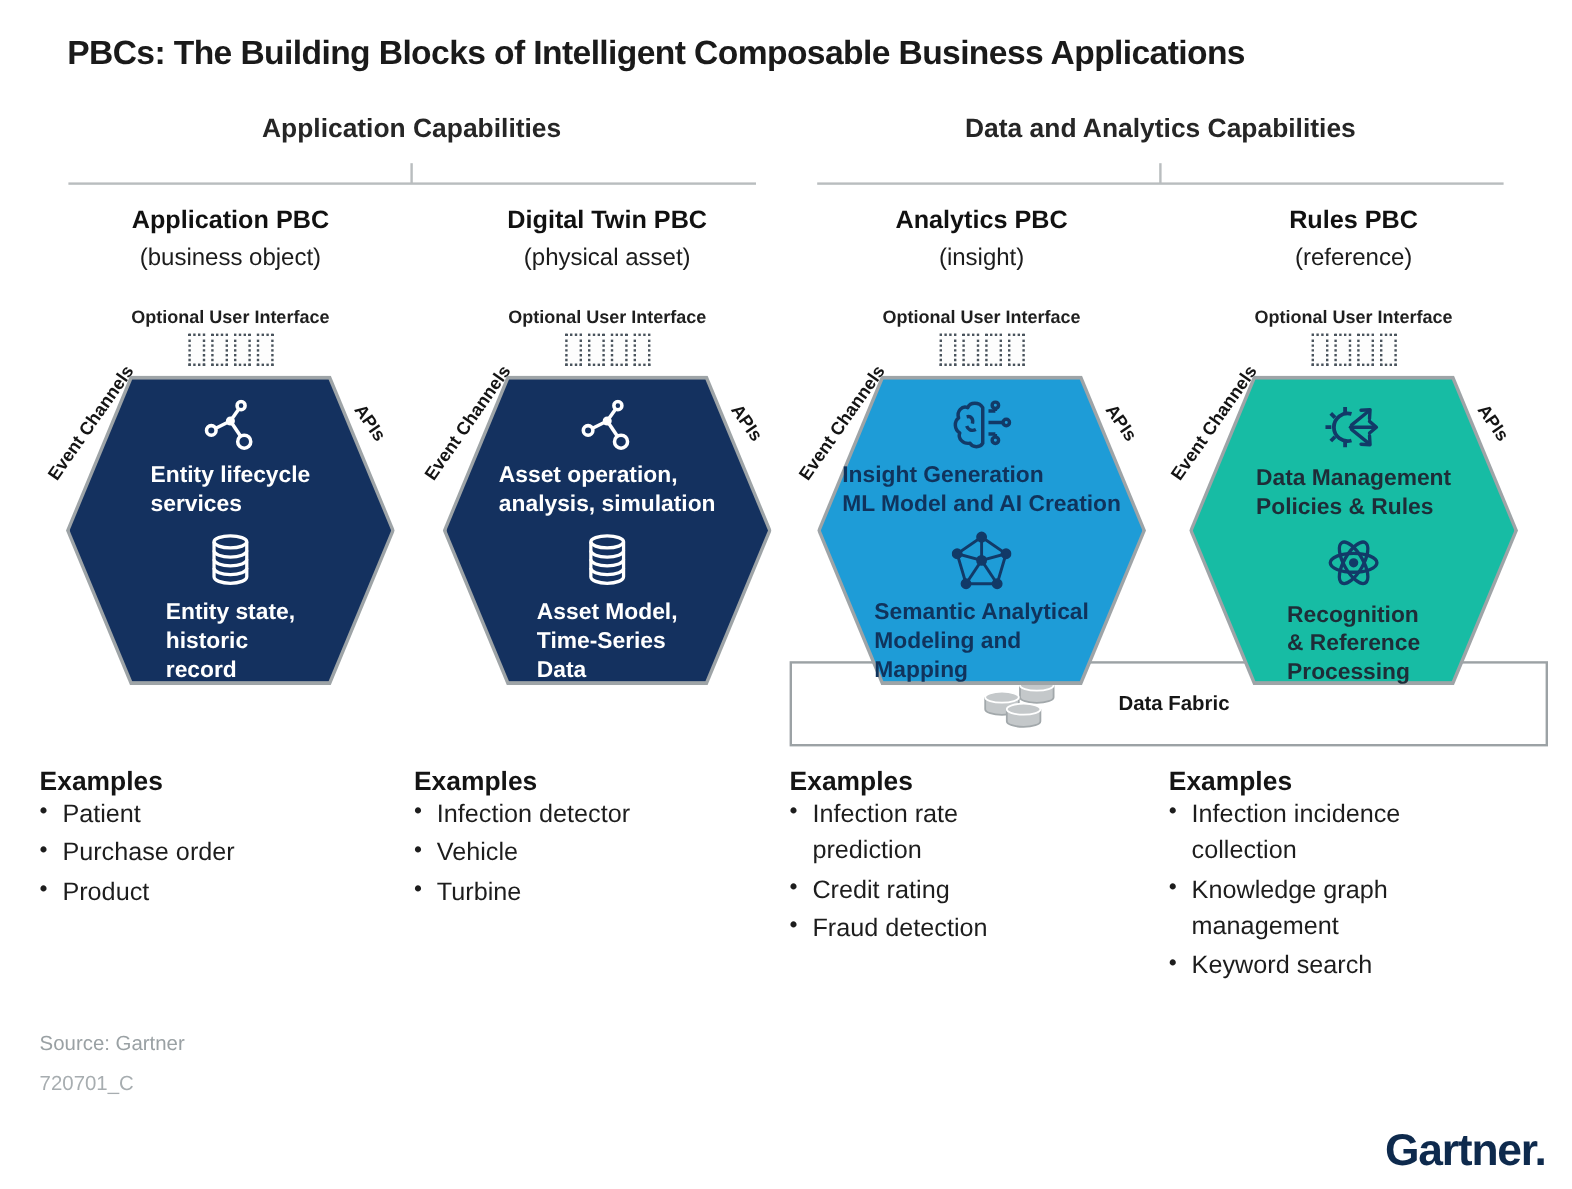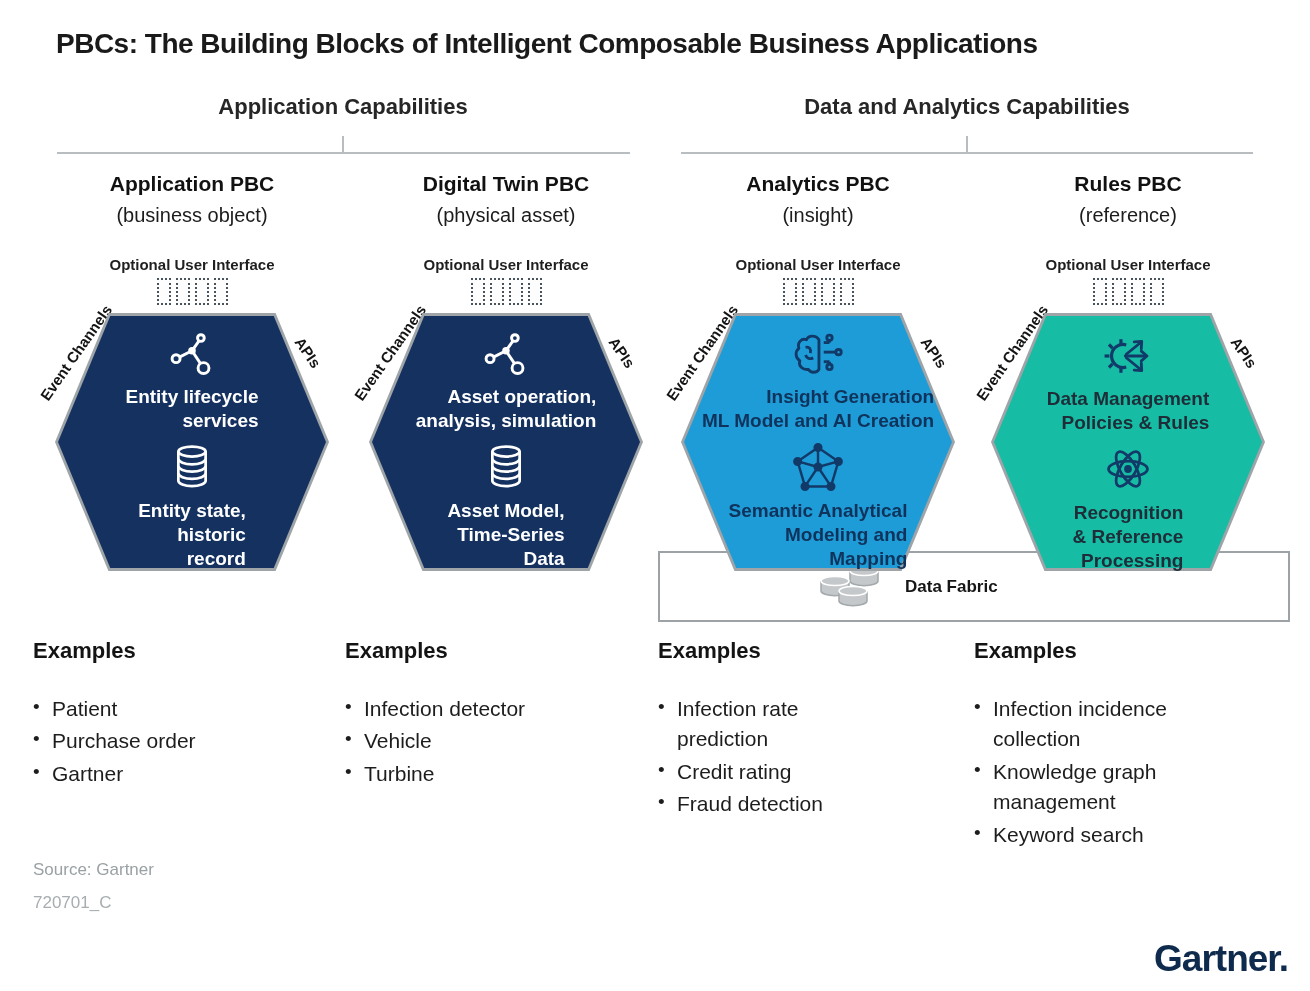--- a/index.html
+++ b/index.html
@@ -18,43 +18,43 @@
   .oui-label { position:absolute; top:86px; width:100%; text-align:center; font-size:15px; font-weight:600; color:#1f1f1f; }
   .widgets { position:absolute; top:108px; left:0; width:100%; display:flex; justify-content:center; gap:5px; }
   .widget { width:14px; height:27px; background:#fdfdfd; border:2px dotted #49535c; }
 
   .hex { position:absolute; top:143px; left:3px; width:274px; height:258px; }
   .hex-border, .hex-fill { clip-path: polygon(19.5% 0, 80.5% 0, 100% 50%, 80.5% 100%, 19.5% 100%, 0 50%); }
   .hex-border { position:absolute; inset:0; background:#9ea4a7; }
   .hex-fill { position:absolute; inset:3px; background:var(--fill); }
   .hex-content { position:absolute; inset:0; display:flex; flex-direction:column; align-items:center; padding-top:20px; color:var(--text); }
   .hex-content svg { color:var(--icon); flex:none; }
-  .hex-text { white-space:pre-line; text-align:right; font-size:19px; font-weight:600; line-height:1.26; }
+  .hex-text { white-space:pre-line; text-align:left; font-size:19px; font-weight:600; line-height:1.26; }
   .hex-text.top { margin-top:8px; }
   .hex-text.bottom { margin-top:7px; }
   .icon-bottom { margin-top:9px; }
 
   .ec-label, .api-label { position:absolute; font-size:15px; font-weight:700; color:#141414; white-space:nowrap; text-align:center; }
   .ec-label { left:-41px; top:174px; width:130px; transform:rotate(-55deg); }
   .api-label { left:226px; top:174px; width:60px; transform:rotate(55deg); }
   .bar { position:absolute; width:22px; height:7px; background:#ffffff; border:1.5px solid #9aa0a3; }
   .bar.l { transform:rotate(-36deg); }
   .bar.r { transform:rotate(36deg); }
   .bar.l1 { left:34px; top:193px; } .bar.l2 { left:29px; top:205px; } .bar.l3 { left:24px; top:217px; }
   .bar.r1 { left:224px; top:193px; } .bar.r2 { left:229px; top:205px; } .bar.r3 { left:234px; top:217px; }
 
   .data-fabric { position:absolute; left:658px; top:551px; width:632px; height:71px; border:2px solid #9ca2a5; background:transparent; z-index:0; }
-  .df-inner { position:absolute; left:160px; top:0; height:100%; display:flex; align-items:center; gap:19px; }
+  .df-inner { position:absolute; left:160px; top:0; height:100%; display:flex; align-items:center; gap:46px; }
   .df-label { font-size:17px; font-weight:800; color:#161616; }
 
   .card { z-index:2; }
 
   .examples { position:absolute; top:638px; width:300px; }
   .examples h3 { font-size:22px; font-weight:800; color:#141414; }
-  .examples ul { list-style:none; margin-top:30px; }
+  .examples ul { list-style:none; }
   .examples li { position:relative; padding-left:19px; font-size:21px; color:#1d1d1d; line-height:1.45; margin-bottom:2px; max-width:240px; }
   .examples li::before { content:"•"; position:absolute; left:0; top:-1px; font-size:19px; color:#1d1d1d; }
 
   .footer-source { position:absolute; left:33px; top:860px; font-size:17px; color:#9aa1a4; }
   .footer-id { position:absolute; left:33px; top:893px; font-size:17px; color:#a7adb0; }
   .gartner-logo { position:absolute; right:22px; top:938px; font-size:37px; font-weight:800; color:#0e2a4d; letter-spacing:-1px;margin-left:42px; }
 </style>
 </head>
 <body>
 
@@ -293,21 +293,21 @@
 Processing</div>
       </div>
     </div>
   </section>
 
   <div class="examples" style="left:33px">
     <h3>Examples</h3>
     <ul>
       <li>Patient</li>
       <li>Purchase order</li>
-      <li>Gartner</li>
+      <li>Product</li>
     </ul>
   </div>
   <div class="examples" style="left:345px">
     <h3>Examples</h3>
     <ul>
       <li>Infection detector</li>
       <li>Vehicle</li>
       <li>Turbine</li>
     </ul>
   </div>

